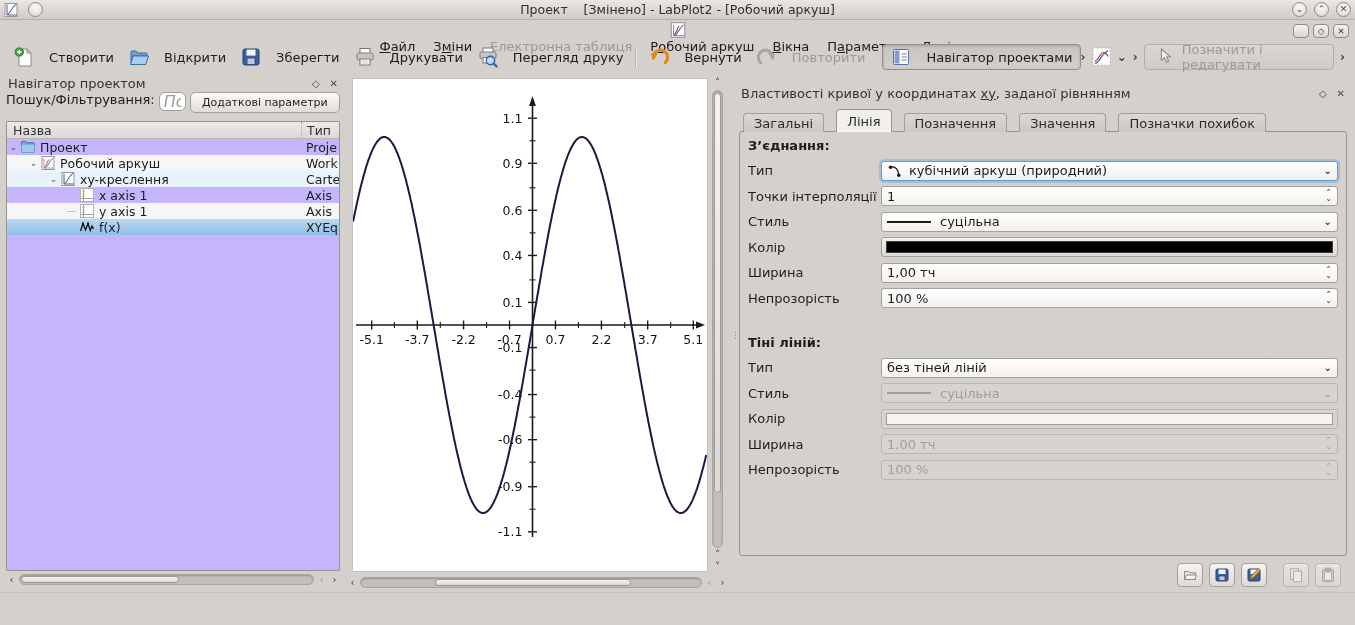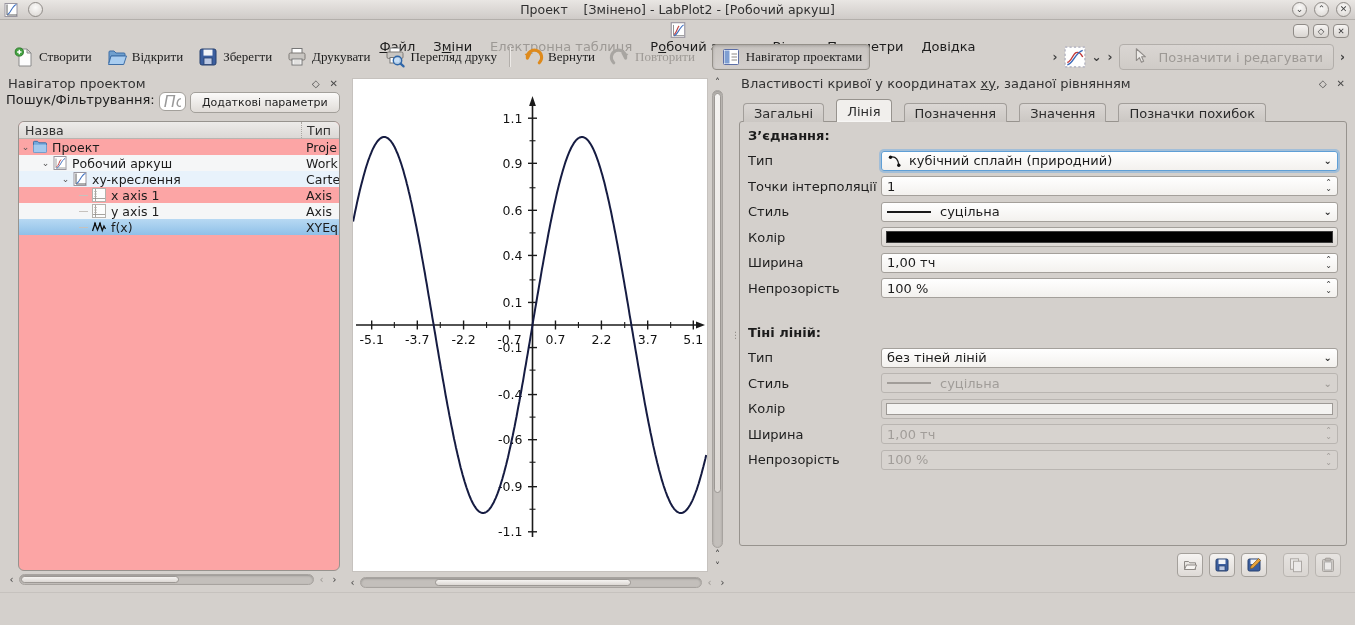--- a/index.html
+++ b/index.html
@@ -27,22 +27,22 @@
   .menu-item u { text-decoration:underline; }
   .menu-item.disabled { color:#9d9995; }
   .mdi-buttons { position:absolute; right:6px; top:3px; display:flex; gap:4px; }
   .mdi-btn { width:16px; height:14px; border:1px solid #8f8b87; border-radius:4px;
     background:linear-gradient(#f6f4f2,#d9d5d1); font-size:8.5px; color:#3c3c3c;
     display:flex; align-items:center; justify-content:center; line-height:1; }
 
   
   .toolbar { position:absolute; left:0; top:43px; width:100%; height:28px;
     display:flex; align-items:center; padding:0 6px; }
-  .tbtn { display:flex; align-items:center; gap:4px; padding:2px 7px; height:26px; border-radius:4px;
-    white-space:nowrap;font-family:Liberation Serif, serif; }
+  .tbtn { display:flex; align-items:center; gap:14px; padding:2px 7px; height:26px; border-radius:4px;
+    white-space:nowrap; }
   .tbtn svg { width:22px; height:22px; }
   .tbtn.disabled { color:#9d9995; }
   .tbtn.toggled { border:1px solid #949089; background:linear-gradient(#c8c4c0,#d2cecb);
     box-shadow:inset 0 1px 3px rgba(0,0,0,.18); margin-left:10px; }
   .tsep { width:1px; height:20px; background:#b3afab; margin:0 5px; box-shadow:1px 0 0 #ece9e6; }
   .toolbar .right-cluster { margin-left:auto; display:flex; align-items:center; gap:6px; margin-right:4px; }
   .chev-glyph { font-size:12px; color:#3e3e3e; font-weight:bold; }
   .mini-curve-btn { width:22px; height:22px; display:flex; align-items:center; justify-content:center; }
   .select-edit { border:1px solid #b2aeaa; border-radius:4px; padding:2px 10px; height:26px;
     display:flex; align-items:center; gap:7px; color:#9d9995; background:linear-gradient(#dad6d3,#cfcbc7); }
@@ -57,21 +57,21 @@
   .left-dock .dock-title { padding-left:6px; }
   .search-row { display:flex; align-items:flex-start; height:26px; padding:0 4px; gap:4px; }
   .search-input { width:27px; height:19px; border:1px solid #a3a09b; border-radius:6px;
     background:#fff; font-family:"DejaVu Sans",sans-serif; font-size:16px; font-style:italic;
     color:#9a9a9a; padding:0 4px; }
   .search-input::placeholder { font-style:italic; color:#9a9a9a; }
   .more-btn { flex:1; height:21px; border:1px solid #a3a09b; border-radius:5px;
     background:linear-gradient(#fbfaf9,#e0dcd8); font-size:11px; color:#222;
     display:flex; align-items:center; justify-content:center; }
   .tree-frame { position:absolute; left:4px; top:47px; right:4px; bottom:18px;
-    border:1px solid #97938e; border-radius:6px; background:#fca5a5; overflow:hidden;margin-left:12px; }
+    border:1px solid #97938e; border-radius:1px; background:#c4b5fd; overflow:hidden; }
   .tree-header { display:flex; height:17px; background:linear-gradient(#edebe9,#dbd8d5);
     border-bottom:1px solid #b8b4b0; font-size:12.5px; color:#333; }
   .th-name { flex:1; padding-left:6px; display:flex; align-items:center; }
   .th-type { width:38px; padding-left:5px; border-left:1px dotted #a9a5a1; display:flex; align-items:center; overflow:hidden; }
   .trow { display:flex; height:16px; align-items:center; font-size:12.5px; }
   .trow.alt { background:#f5f6f7; }
   .trow.hovered { background:#e8f2fb; }
   .trow.selected { background:linear-gradient(#b7d9f3,#8fc0e8); }
   .tname { flex:1; display:flex; align-items:center; overflow:hidden; white-space:nowrap; }
   .ttype { width:38px; padding-left:5px; overflow:hidden; white-space:nowrap; flex-shrink:0; }
@@ -97,21 +97,21 @@
   .canvas { position:absolute; left:7px; top:6px; width:356px; height:494px; background:#fff;
     border:1px solid #c6c2be; }
   .ws-vscroll { position:absolute; left:365px; top:6px; width:15px; height:494px; display:flex;
     flex-direction:column; align-items:center; gap:2px; }
   .ws-vscroll .sb-track { width:11px; flex:1; }
   .ws-hscroll { position:absolute; left:2px; top:504px; width:381px; height:13px; }
   .ws-hscroll .sb-track { flex:1; height:11px; }
   .splitter-dots { position:absolute; left:731px; top:330px; color:#918d89; font-size:9px; letter-spacing:1px; }
 
   
-  .right-dock { position:absolute; left:737px; top:74px; width:614px; height:515px; }
+  .right-dock { position:absolute; left:737px; top:84px; width:614px; height:515px; }
   .right-dock .dock-title { padding-left:4px; }
   .right-dock .dock-title u { text-decoration:underline; }
   .tabs { position:absolute; left:4px; top:25px; right:4px; height:23px; display:flex; align-items:flex-end; gap:12px; padding-left:2px; z-index:2; }
   .tab { padding:2px 10px 3px; border:1px solid #a29e9a; border-bottom:none; border-radius:4px 4px 0 0;
     background:linear-gradient(#dbd7d4,#cbc7c3); height:19px; font-size:13px; color:#2c2c2c; }
   .tab.active { background:#f1efec; border-color:#97938e; height:23px; padding-top:4px; box-shadow:0 -1px 2px rgba(255,255,255,.6) inset; }
   .props-frame { position:absolute; left:2px; top:47px; right:4px; bottom:43px;
     border:1px solid #97938e; border-radius:3px; padding:6px 8px 0 8px; }
   .group-title { font-weight:bold; font-size:13px; height:20px; }
   .prow { display:flex; align-items:center; height:25.5px; }
@@ -506,21 +506,21 @@
           <div class="group-title">З’єднання:</div>
           <div class="prow">
             <span class="plabel">Тип</span>
             <span class="pctl">
               <div class="combo focused">
                 <span class="cicon"><svg viewBox="0 0 16 16">
                     <path d="M3.5 4.2c5.5-1.6 8 3.3 8.3 8" fill="none" stroke="#1c1c1c" stroke-width="1.4"></path>
                     <circle cx="3.5" cy="4.2" r="1.7" fill="#111"></circle>
                     <circle cx="11.8" cy="12.2" r="1.7" fill="#111"></circle>
                   </svg></span>
-                <span class="cval">кубічний сплайн (природний)</span>
+                <span class="cval">кубічний аркуш (природний)</span>
                 <span class="chev">⌄</span>
               </div>
             </span>
           </div>
           <div class="prow">
             <span class="plabel">Точки інтерполяції</span>
             <span class="pctl">
               <div class="spin">
                 <span class="sval">1</span>
                 <span class="arrows">

